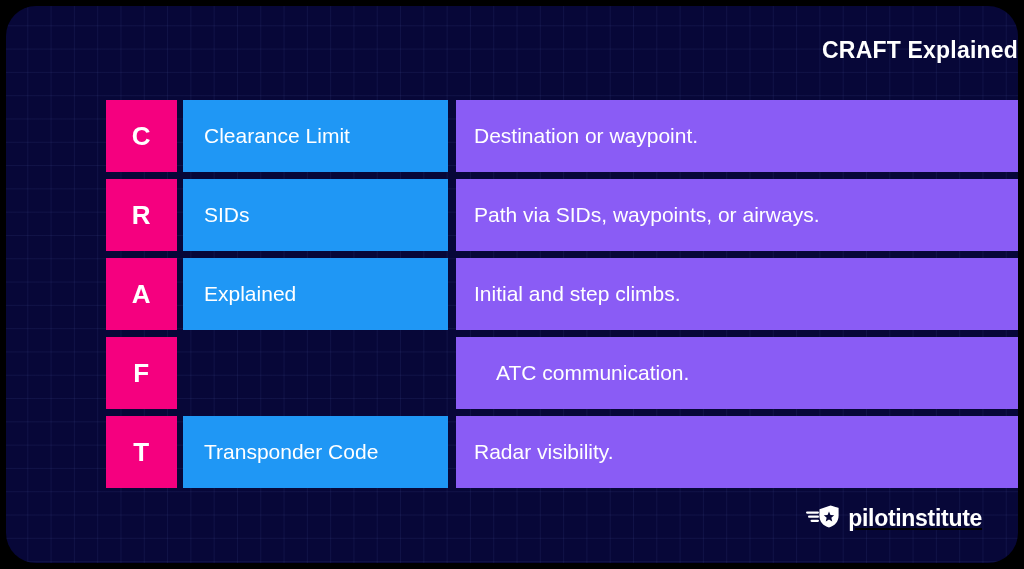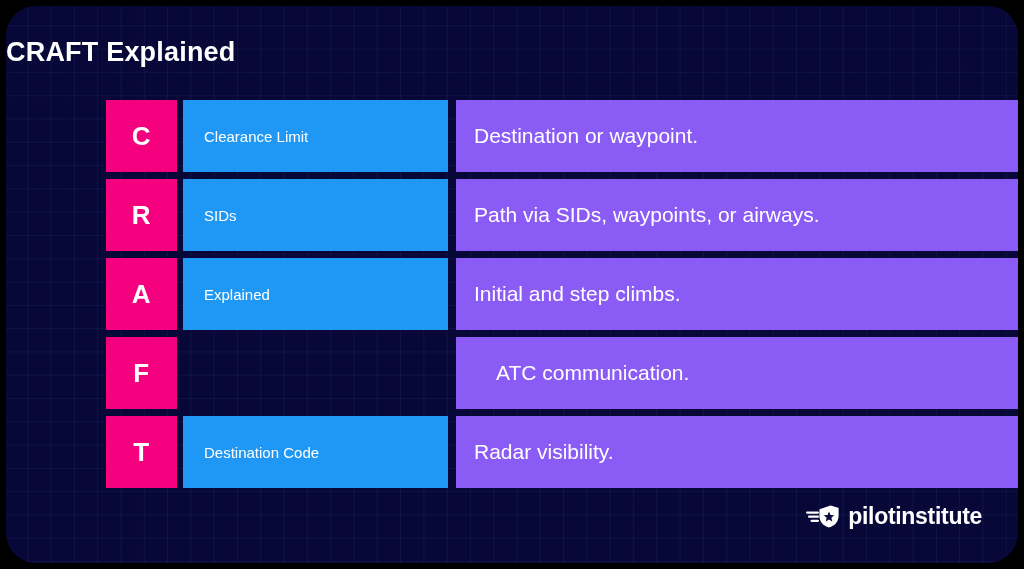--- a/index.html
+++ b/index.html
@@ -42,23 +42,23 @@
     background-position: -2px -4px;
     pointer-events: none;
   }
 
   
   #title {
     position: absolute;
     left: 0;
     top: 31px;
     width: 1012px;
-    text-align: left;
+    text-align: right;
     color: #ffffff;
-    font-size: 27px;
+    font-size: 23px;
     font-weight: bold;
     letter-spacing: 0.2px;
   }
 
   
   #rows {
     position: absolute;
     left: 100px;
     top: 94px;
     width: 830px;
@@ -87,21 +87,21 @@
   }
 
   .label-box {
     position: absolute;
     left: 77px;
     top: 0;
     width: 265px;
     height: 72px;
     background: #1F97F5;
     color: #ffffff;
-    font-size: 15px;
+    font-size: 21px;
     display: flex;
     align-items: center;
     padding-left: 21px;
   }
 
   .desc-box {
     position: absolute;
     left: 350px;
     top: 0;
     height: 72px;
@@ -112,22 +112,23 @@
     align-items: center;
     padding-left: 18px;
   }
 
   
   #logo {
     position: absolute;
     right: 36px;
     bottom: 30px;
     display: flex;
-    align-items: flex-start;
+    align-items: center;
     gap: 8px;
+    text-decoration: underline;
   }
 
   #logo-text {
     color: #ffffff;
     font-size: 23px;
     font-weight: bold;
     letter-spacing: -0.3px;
   }
 </style>
 </head>
@@ -156,21 +157,21 @@
           <div class="letter-box">A</div>
           <div class="label-box">Explained</div>
           <div class="desc-box" style="width: 570px;">Initial and step climbs.</div>
         </div>
         <div class="row">
           <div class="letter-box">F</div>
           <div class="desc-box" style="width: 568px; padding-left: 40px;">ATC communication.</div>
         </div>
         <div class="row">
           <div class="letter-box">T</div>
-          <div class="label-box">Destination Code</div>
+          <div class="label-box">Transponder Code</div>
           <div class="desc-box" style="width: 570px;">Radar visibility.</div>
         </div>
       </div>
 
     <div id="logo">
       <span>
         <svg width="34" height="26" viewBox="0 0 34 26" aria-hidden="true">
           <g fill="#ffffff">
             <rect x="0" y="8.5" width="13" height="2.2" rx="1.1"></rect>
             <rect x="2" y="12.6" width="11" height="2.2" rx="1.1"></rect>

